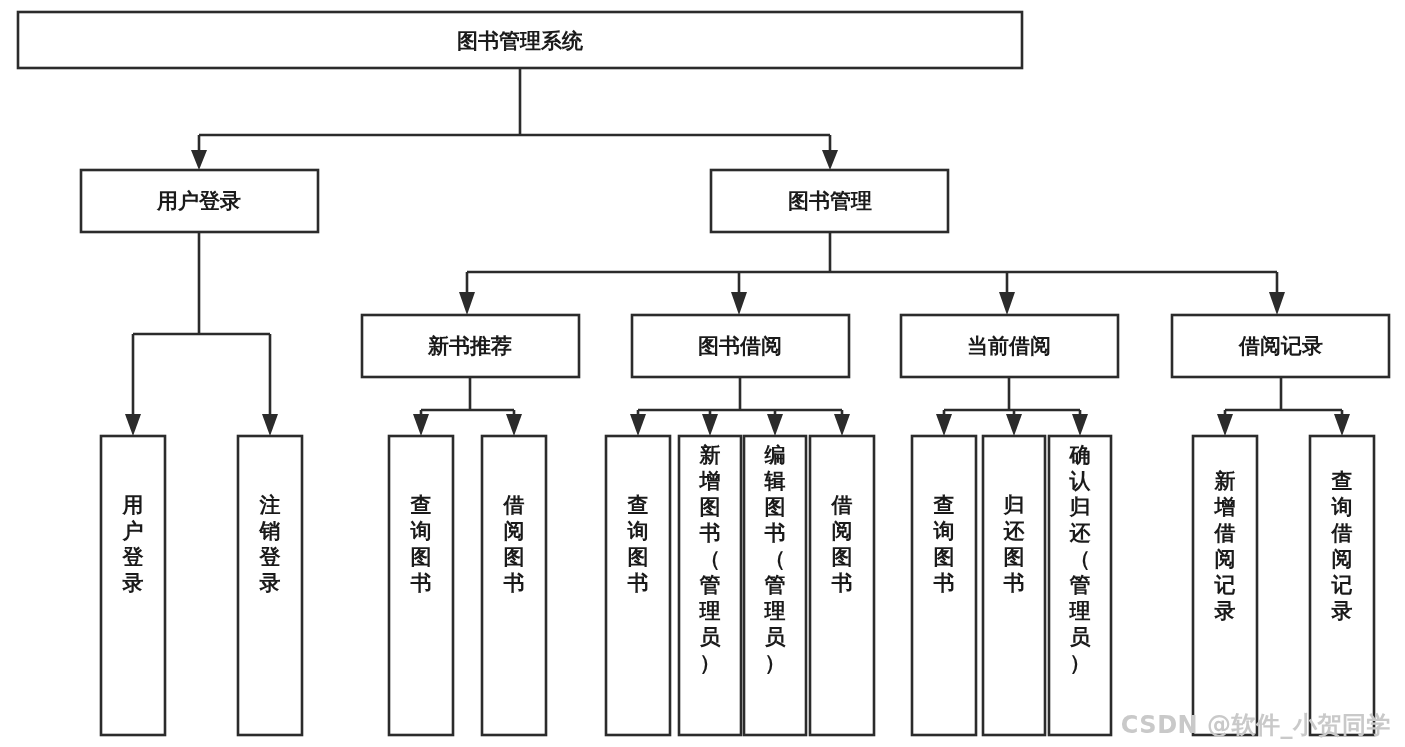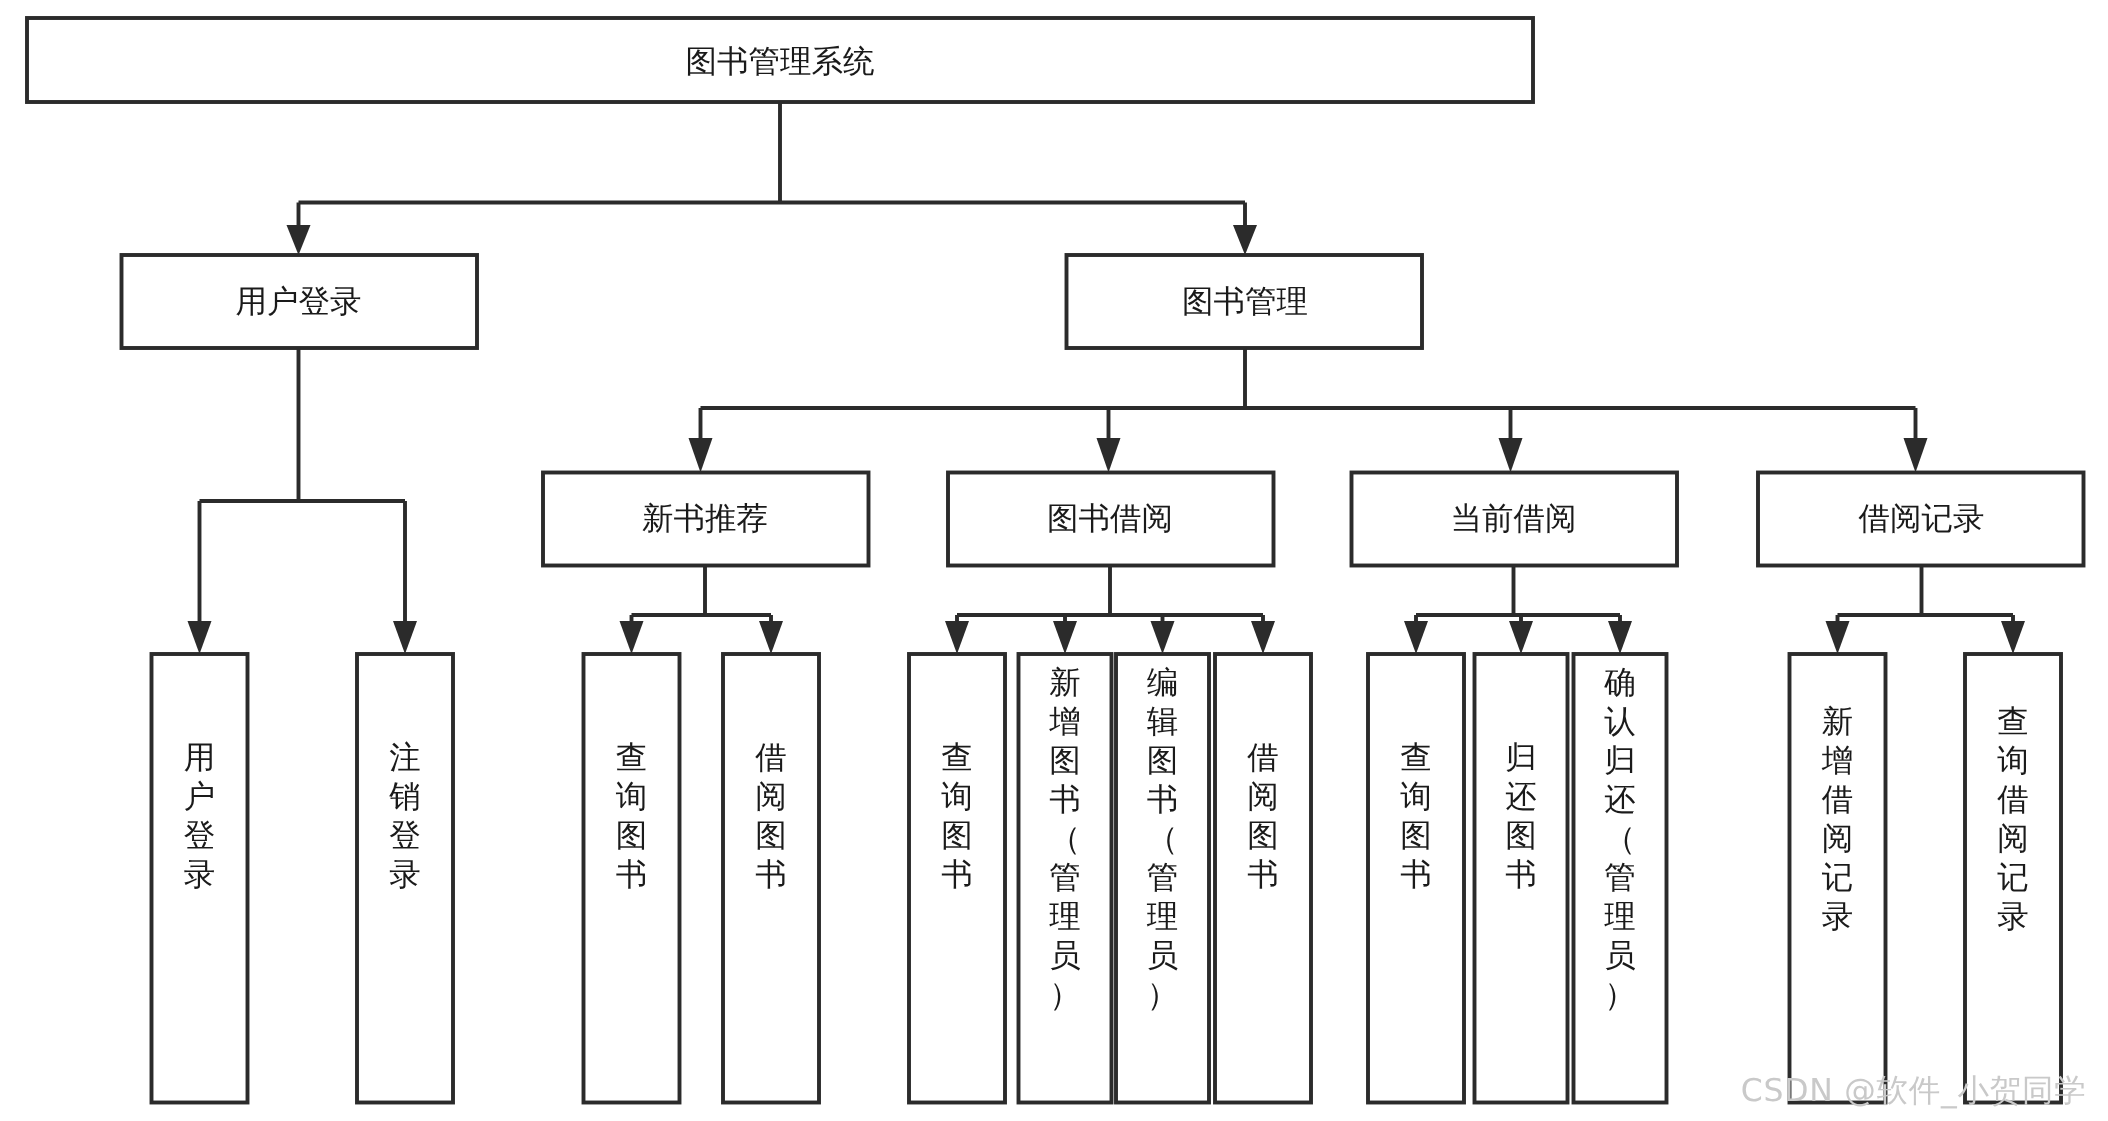--- a/index.html
+++ b/index.html
@@ -12,20 +12,21 @@
     width: 1405px;
     height: 747px;
     font-family: "DejaVu Sans", "Liberation Sans", sans-serif;
     overflow: hidden;
   }
   #diagram-root {
     position: relative;
     width: 1405px;
     height: 747px;
     background: #ffffff;
+    font-weight: bold;
   }
   svg#flow-svg {
     position: absolute;
     left: 0;
     top: 0;
     width: 1405px;
     height: 747px;
     display: block;
   }
   .node-rect {
@@ -54,21 +55,21 @@
     font-family: "DejaVu Sans", "Liberation Sans", sans-serif;
     font-size: 21px;
     fill: #1a1a1a;
     text-anchor: middle;
   }
   .watermark-text {
     position: absolute;
     right: 14px;
     bottom: 6px;
     font-family: "DejaVu Sans", "Liberation Sans", sans-serif;
-    font-size: 21px;
+    font-size: 24px;
     color: #c9c9c9;
     letter-spacing: 0.5px;
     white-space: nowrap;
     pointer-events: none;
   }
 </style>
 </head>
 <body>
 
 <div id="diagram-root">

